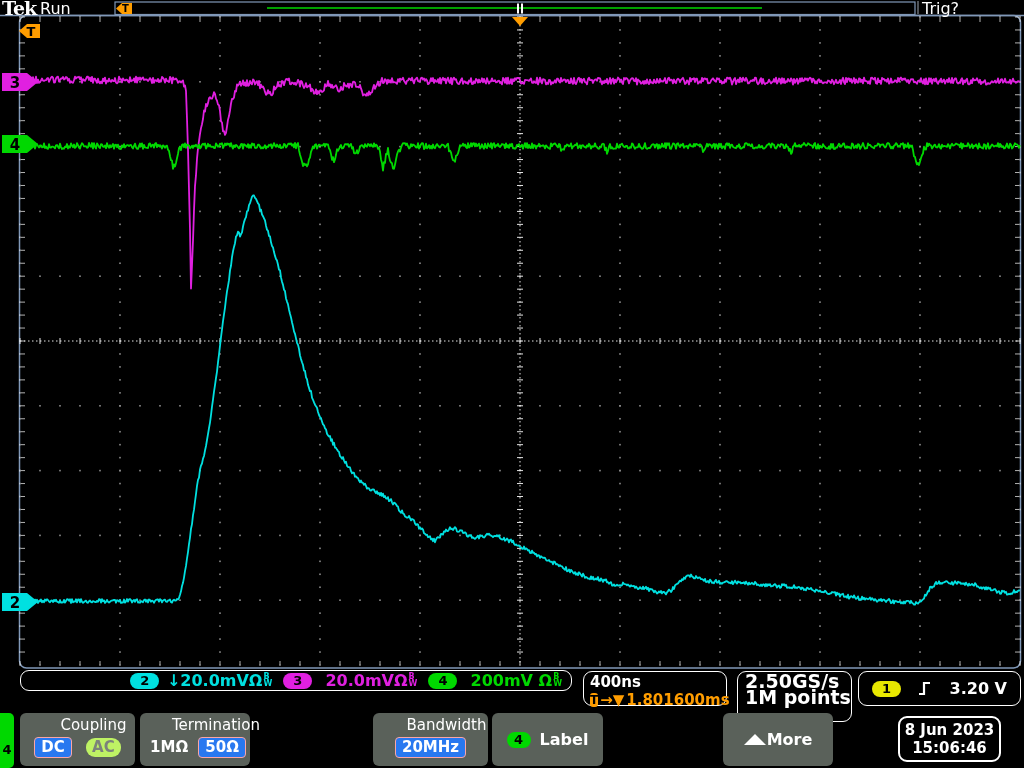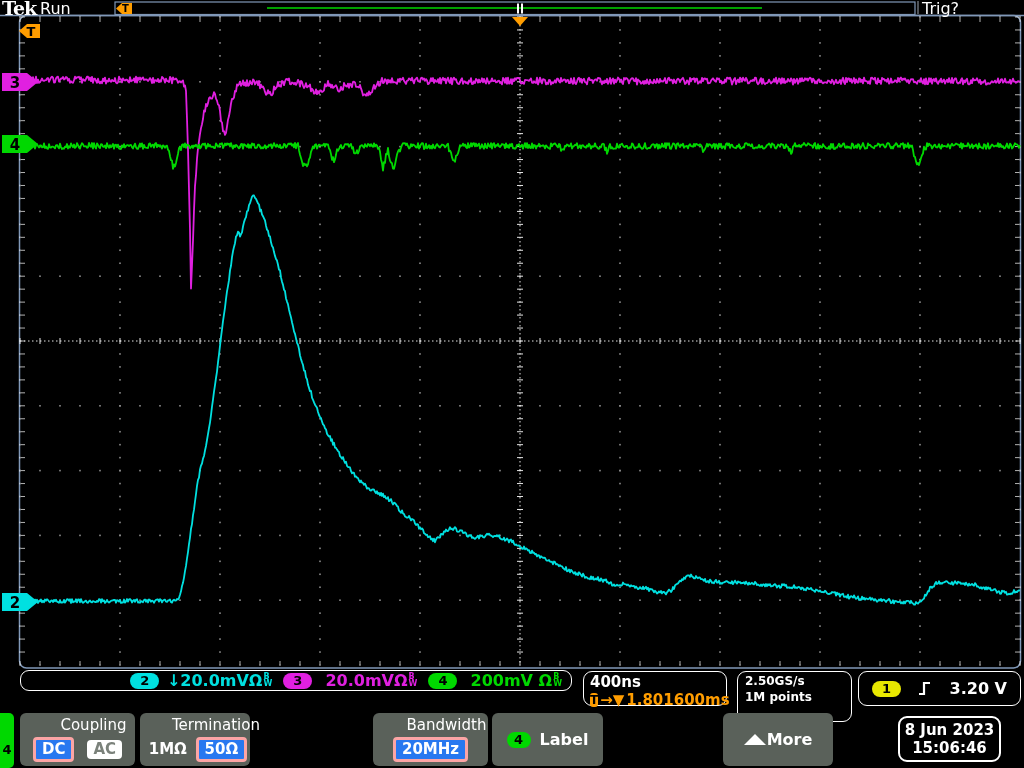--- a/index.html
+++ b/index.html
@@ -16,32 +16,32 @@
   #ch-readouts{left:20px;top:670px;width:552px;height:21px;display:flex;align-items:center;
                justify-content:flex-end;gap:11px;padding-right:9px;font-size:16px;font-weight:bold;}
   .badge{min-width:29px;height:16px;border-radius:9px;color:#000;font-size:13px;font-weight:bold;
          display:inline-flex;align-items:center;justify-content:center;line-height:16px;}
   .chread{display:inline-flex;align-items:center;gap:1px;white-space:nowrap;}
   .bw{display:inline-flex;flex-direction:column;font-size:8px;line-height:7px;font-weight:bold;margin-top:-2px;}
   #tb-box{left:583px;top:671px;width:144px;height:35px;padding:1px 16px 0 6px;font-size:15px;font-weight:bold;}
   #tb-delay{display:flex;align-items:center;gap:2px;color:#ff9d00;margin-top:0px;}
   .tchip{width:14px;height:14px;background:#ff9d00;border-radius:3px;color:#000;font-size:12px;
          font-weight:bold;display:inline-flex;align-items:center;justify-content:center;}
-  #acq-box{left:737px;top:671px;width:115px;height:51px;padding:1px 0 0 7px;font-size:12px;
+  #acq-box{left:737px;top:671px;width:115px;height:51px;padding:1px 0 0 7px;font-size:19px;
            font-weight:bold;line-height:16px;}
   #trig-box{left:858px;top:671px;width:163px;height:35px;display:flex;align-items:center;
             justify-content:space-between;padding:0 13px;font-size:16px;font-weight:bold;}
   
   .menu-btn{top:713px;height:53px;background:#5a615a;border-radius:6px;box-sizing:border-box;}
   .mtitle{text-align:center;font-size:15px;font-weight:normal;margin-top:3px;padding-left:32px;}
   .mvals{display:flex;justify-content:space-evenly;align-items:center;margin-top:3px;}
   .chip{height:19px;line-height:19px;border-radius:4px;padding:0 6px;font-size:15px;font-weight:bold;}
-  .chip.sel{background:#2878f0;border:3px solid #fca5a5;color:#fff;}
+  .chip.sel{background:#2878f0;border:1px solid #fca5a5;color:#fff;}
   .chip.plain{color:#fff;}
-  .chip.dis{background:#ffffff;color:#7b827b;}
+  .chip.dis{background:#bef264;color:#7b827b;border-radius:9px;}
   #ch4-tab{left:0;top:713px;width:14px;height:55px;background:#00d800;border-radius:0 5px 5px 0;
            color:#000;font-size:13px;font-weight:bold;text-align:center;padding-top:29px;box-sizing:border-box;}
   #label-btn{display:flex;align-items:center;justify-content:center;gap:9px;font-size:16px;font-weight:bold;}
   #more-btn{display:flex;flex-direction:row;align-items:center;justify-content:center;gap:1px;
             font-size:16px;font-weight:bold;}
   #more-tri{width:0;height:0;border-left:11px solid transparent;border-right:11px solid transparent;
             border-bottom:11px solid #fff;}
   #datetime-box{left:898px;top:716px;width:103px;height:46px;border:2px solid #fff;border-radius:9px;
                 box-sizing:border-box;display:flex;flex-direction:column;align-items:center;
                 justify-content:center;font-size:15px;font-weight:bold;line-height:18px;}

